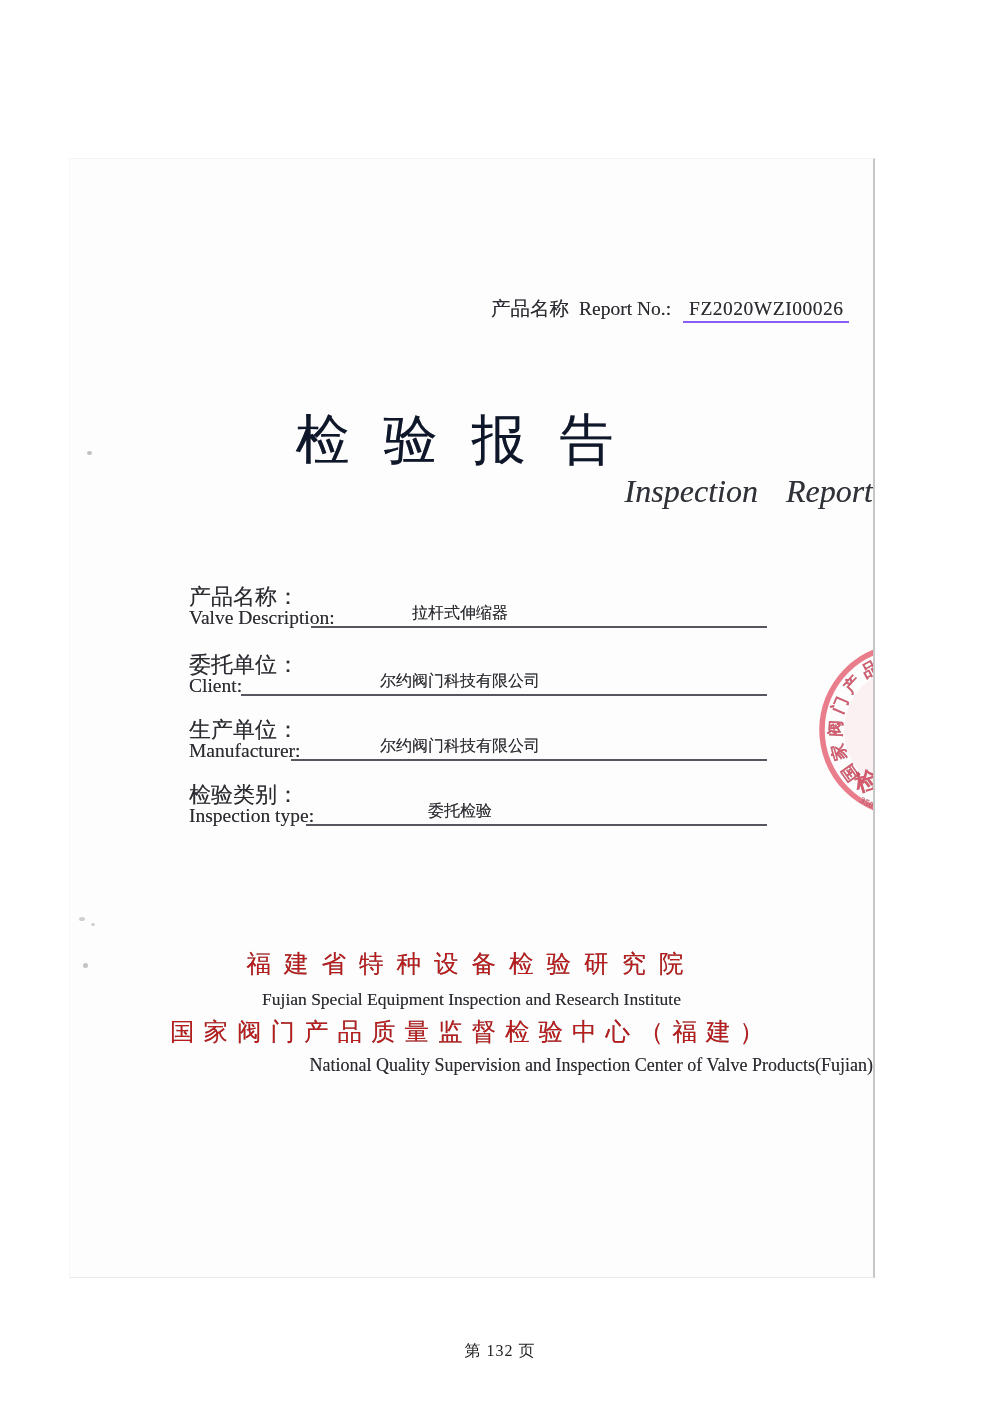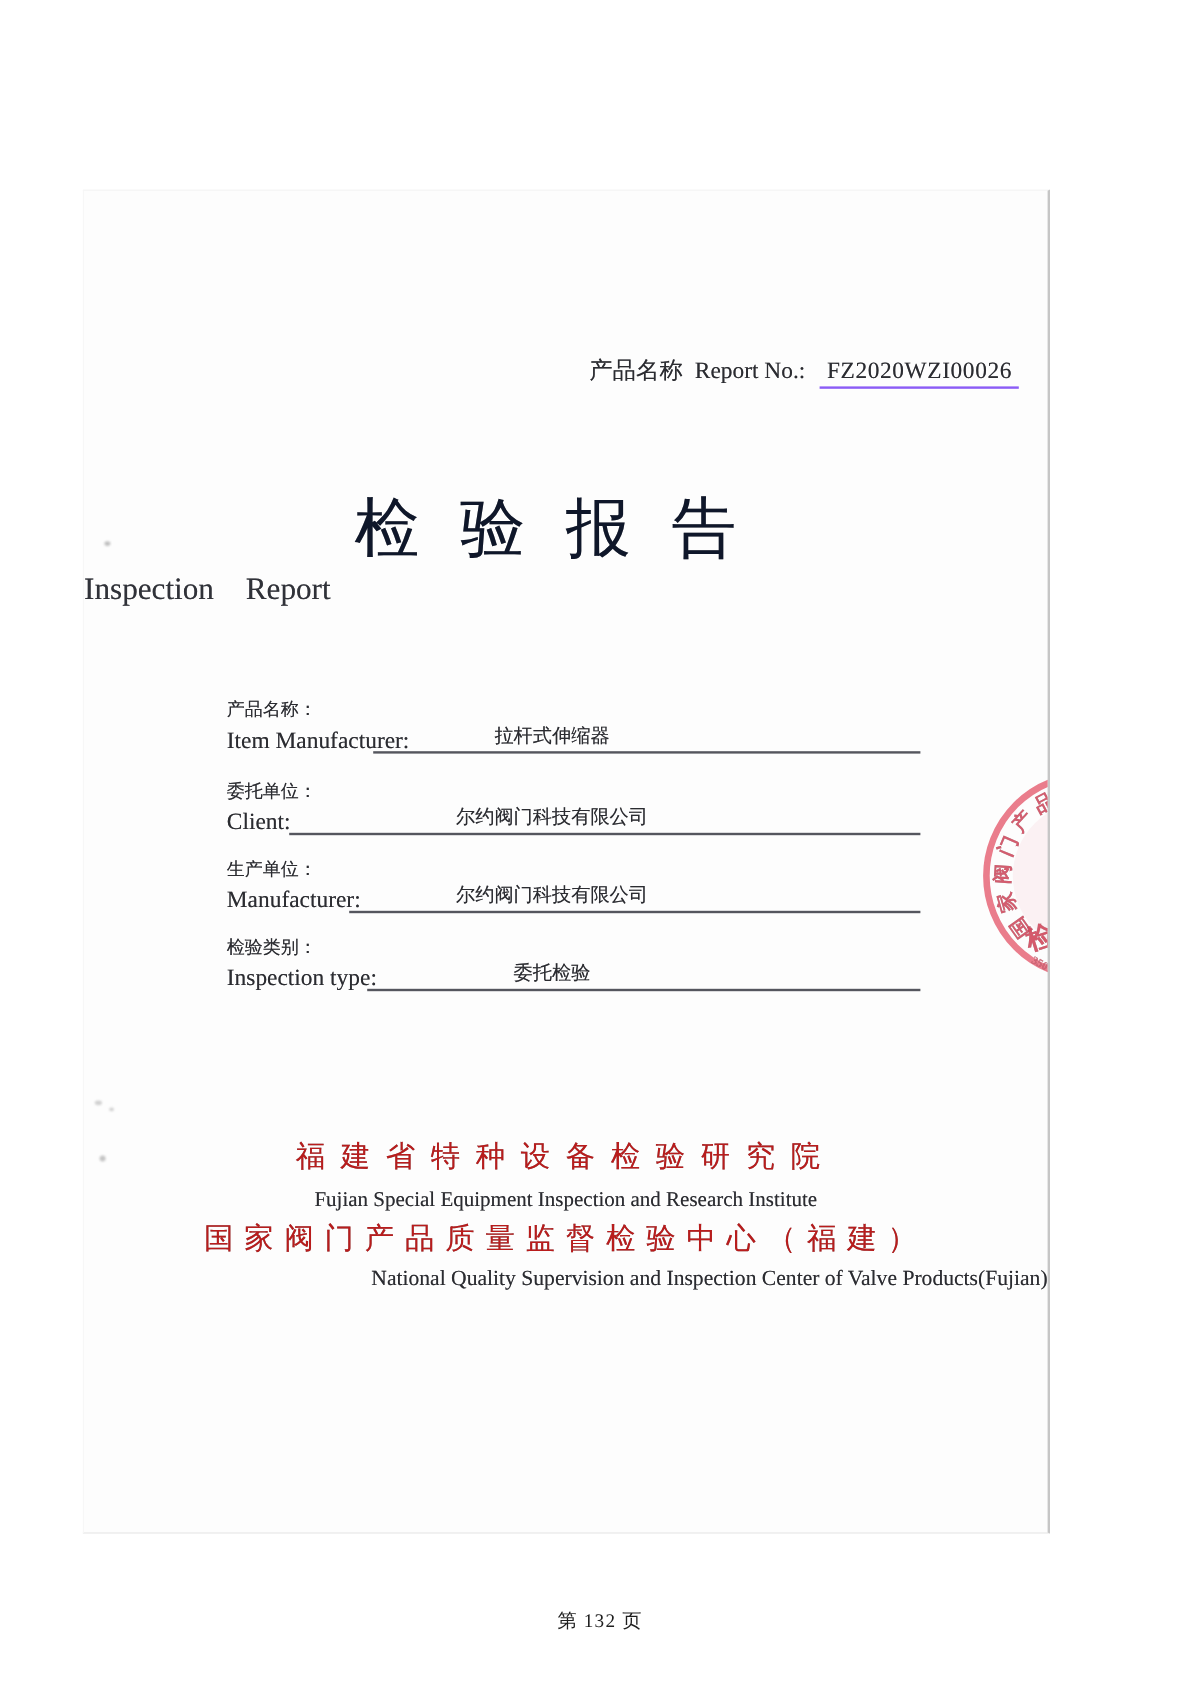--- a/index.html
+++ b/index.html
@@ -26,26 +26,26 @@
     display:inline-block;border-bottom:2px solid #8b5cf6;padding:0 6px 1px 6px;
     letter-spacing:.5px;
   }
   
   .title-zh{
     position:absolute;left:0;top:250px;width:100%;text-align:center;
     font-size:54px;line-height:62px;letter-spacing:34px;margin-right:-34px;
     color:#0f172a;font-weight:500;white-space:nowrap;
   }
   .title-en{
-    position:absolute;left:0;top:316px;width:100%;text-align:left;
-    font-size:26px;line-height:32px;word-spacing:20px;color:#303239;
+    position:absolute;left:0;top:316px;width:100%;text-align:right;
+    font-size:32px;line-height:32px;word-spacing:20px;color:#303239;font-style:italic;
   }
   
   .field{position:absolute;left:0;width:100%;height:48px;}
-  .field .lab-zh{position:absolute;left:119px;top:0;font-size:15px;}
+  .field .lab-zh{position:absolute;left:119px;top:0;font-size:22px;}
   .field .lab-en{position:absolute;left:119px;top:25px;font-size:19.5px;}
   .field .rule{position:absolute;top:44px;height:0;border-bottom:2px solid #55565e;right:106px;}
   .field .val{
     position:absolute;left:390px;top:21px;transform:translateX(-50%);
     font-size:16px;white-space:nowrap;
   }
   .f1{top:423px;} .f1 .rule{left:241px;}
   .f2{top:491px;} .f2 .rule{left:171px;}
   .f3{top:556px;} .f3 .rule{left:221px;}
   .f4{top:621px;} .f4 .rule{left:236px;}
@@ -81,21 +81,21 @@
 
   <div class="report-line">
     <span class="zh">产品名称</span><span class="en">Report No.:</span><span class="val">FZ2020WZI00026</span>
   </div>
 
   <div class="title-zh">检验报告</div>
   <div class="title-en">Inspection Report</div>
 
   <div class="field f1">
     <span class="lab-zh">产品名称：</span>
-    <span class="lab-en">Item Manufacturer:</span>
+    <span class="lab-en">Valve Description:</span>
     <span class="rule"></span>
     <span class="val">拉杆式伸缩器</span>
   </div>
 
   <div class="field f2">
     <span class="lab-zh">委托单位：</span>
     <span class="lab-en">Client:</span>
     <span class="rule"></span>
     <span class="val">尔约阀门科技有限公司</span>
   </div>

